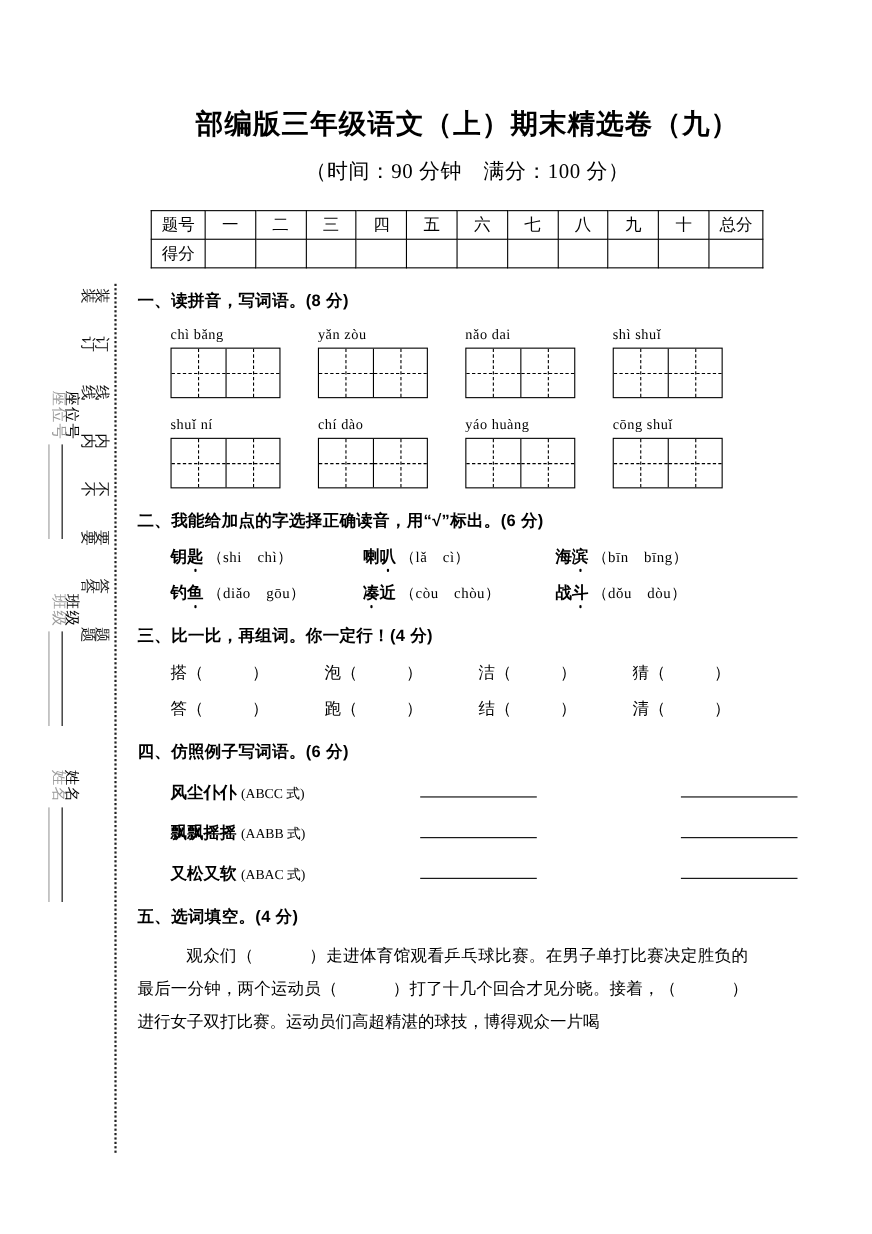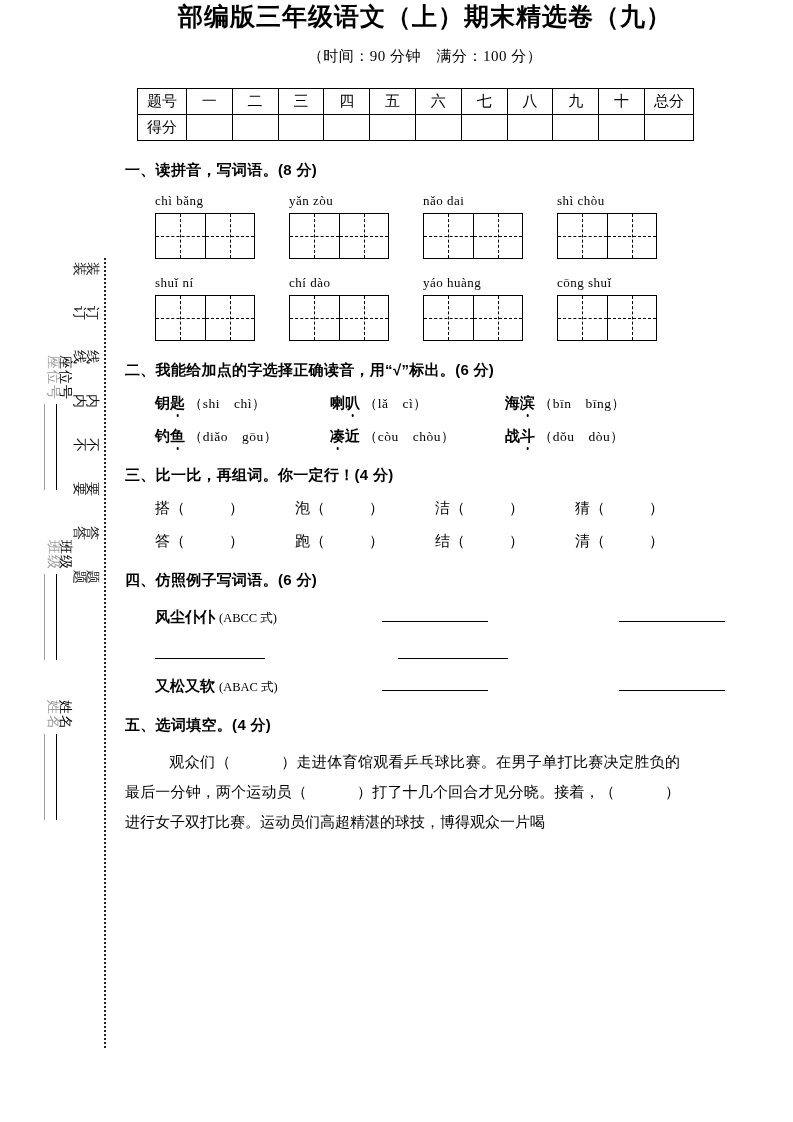--- a/index.html
+++ b/index.html
@@ -74,31 +74,32 @@
   .field-shadow { color: #9a9a9a; }
 
   
   #content {
     position: absolute;
     left: 125px; top: 0;
     width: 600px;
   }
 
   #doc-title {
+    margin-top: 96px;
     text-align: center;
     font-family: "Liberation Sans", "DejaVu Sans", sans-serif;
     font-weight: bold;
     font-size: 25px;
     letter-spacing: 1px;
     color: #000;
   }
   #doc-subtitle {
     margin-top: 14px;
     text-align: center;
-    font-size: 15px;
+    font-size: 19px;
     letter-spacing: 0.5px;
   }
 
   
   #score-table {
     margin: 22px 0 0 12px;
     border-collapse: collapse;
     width: 557px;
   }
   #score-table td {
@@ -357,21 +358,21 @@
           </div>
       </div>
       <div class="py-group">
         <div class="py-text">nǎo  dai</div>
         <div class="tzg">
             <div class="cell"></div>
             <div class="cell"></div>
           </div>
       </div>
       <div class="py-group">
-        <div class="py-text">shì  chòu</div>
+        <div class="py-text">shì  shuǐ</div>
         <div class="tzg">
             <div class="cell"></div>
             <div class="cell"></div>
           </div>
       </div>
     </div>
 
     <div class="py-row" style="margin-top:16px;">
       <div class="py-group">
         <div class="py-text">shuǐ  ní</div>
@@ -462,20 +463,23 @@
     <div class="q4-row">
       <div class="q4-label">
         <span class="ex">风尘仆仆</span><span class="pat">(ABCC 式)</span>
       </div>
       <span class="blank-line"></span>
       <span class="q4-gap"></span>
       <span class="blank-line"></span>
     </div>
 
     <div class="q4-row">
+      <div class="q4-label">
+        <span class="ex">飘飘摇摇</span><span class="pat">(AABB 式)</span>
+      </div>
       <span class="blank-line"></span>
       <span class="q4-gap"></span>
       <span class="blank-line"></span>
     </div>
 
     <div class="q4-row">
       <div class="q4-label">
         <span class="ex">又松又软</span><span class="pat">(ABAC 式)</span>
       </div>
       <span class="blank-line"></span>

